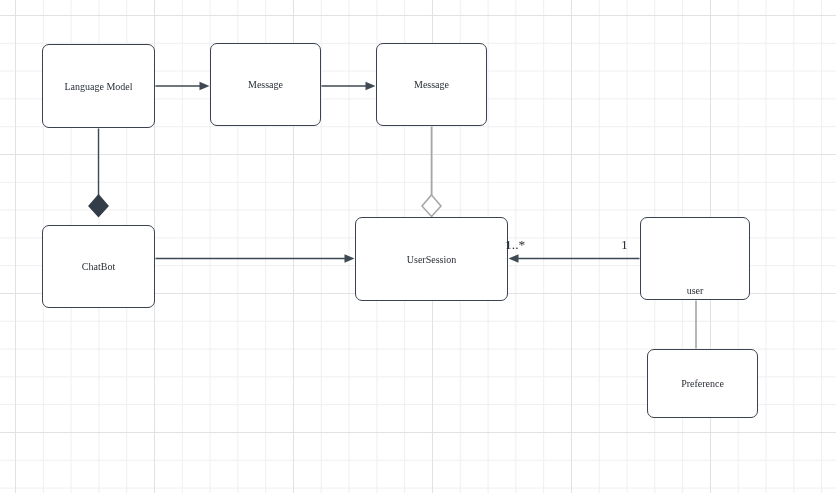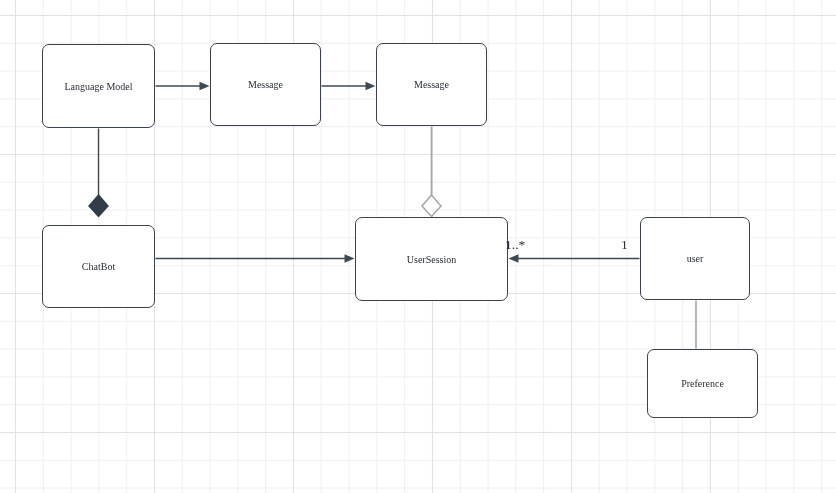--- a/index.html
+++ b/index.html
@@ -131,21 +131,21 @@
   </div>
 
   <div class="node" style="left:42px; top:217px; width:113px; height:83px;margin-top:8px;">
     <span class="node-label">ChatBot</span>
   </div>
 
   <div class="node" style="left:355px; top:217px; width:153px; height:84px;">
     <span class="node-label">UserSession</span>
   </div>
 
-  <div class="node" style="left:640px; top:217px; width:110px; height:83px;">
+  <div class="node" style="left:640px; top:217px; width:110px; height:83px;align-items:flex-end;">
     <span class="node-label">user</span>
   </div>
 
   <div class="node" style="left:647px; top:349px; width:111px; height:69px;">
     <span class="node-label">Preference</span>
   </div>
 
   <div class="edge-label" style="left:505px; top:237px;">1..*</div>
 
   <div class="edge-label" style="left:621px; top:237px;">1</div>

